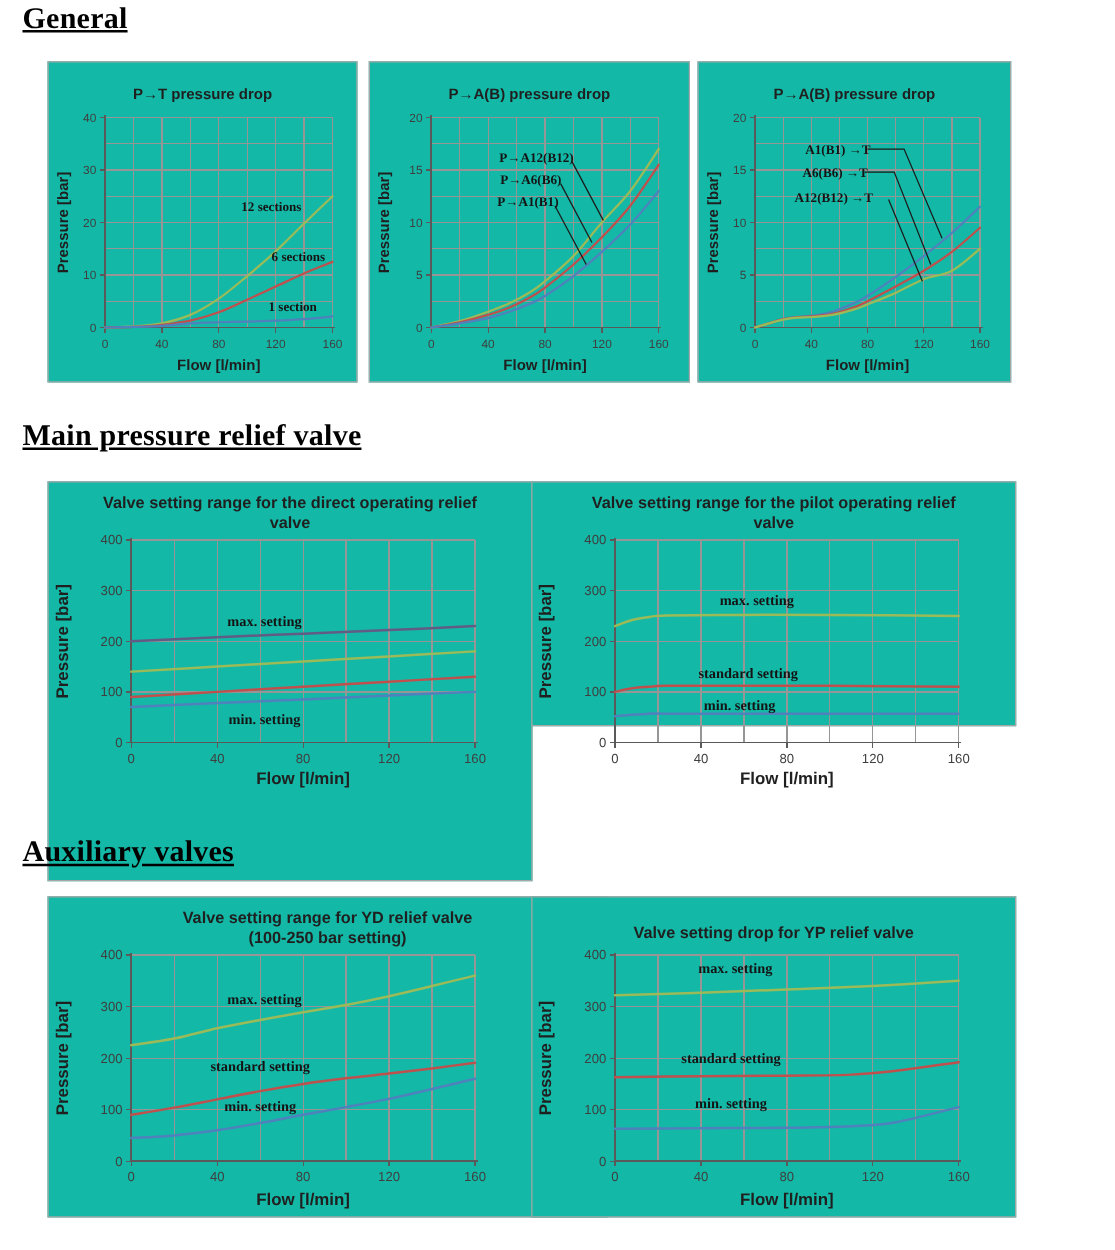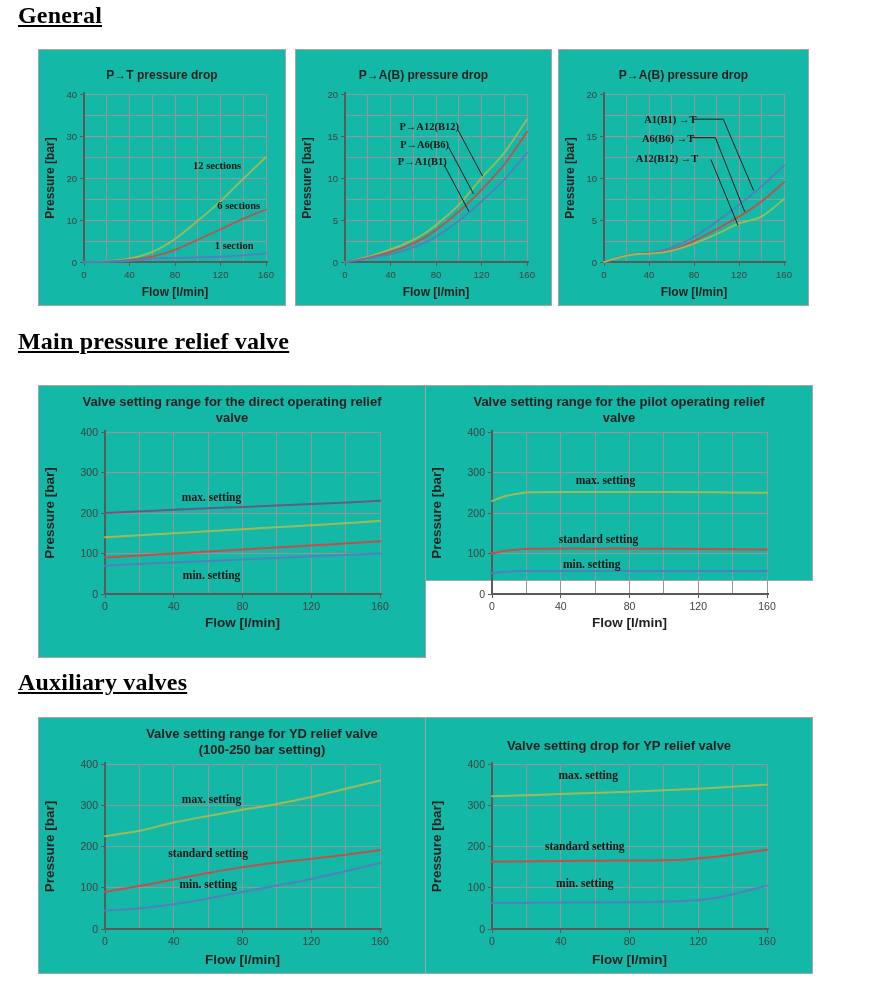--- a/index.html
+++ b/index.html
@@ -191,23 +191,23 @@
         <path d="M45,212C46.875,211.44 52.5,209.69 56.25,208.64C60,207.58999999999997 63.75,206.47000000000003 67.5,205.70000000000002C71.25,204.93 75,204.37 78.75,204.02C82.5,203.67000000000002 85.3125,203.95 90,203.6C94.6875,203.25 101.25,202.89999999999998 106.875,201.92C112.5,200.94 119.0625,199.12 123.75,197.72C128.4375,196.32 129.375,195.76000000000002 135,193.52C140.625,191.28 150,187.64 157.5,184.28C165,180.92000000000002 172.5,176.3 180,173.36C187.5,170.42000000000002 195,170.7 202.5,166.64C210,162.57999999999998 221.25,151.94 225,149" fill="none" stroke="#9bbb59" stroke-width="1.8" stroke-linecap="round" stroke-linejoin="round"></path>
         <polyline points="135,69.2 164.25,69.2 194.625,140.6" fill="none" stroke="#1a1a1a" stroke-width="1"></polyline>
         <polyline points="132.75,87.68 156.375,87.68 185.625,161.6" fill="none" stroke="#1a1a1a" stroke-width="1"></polyline>
         <polyline points="151.875,109.52 178.875,175.04" fill="none" stroke="#1a1a1a" stroke-width="1"></polyline>
         <text x="111.375" y="73.2" text-anchor="middle" font-size="10.5" font-weight="bold" fill="#141414" font-family="&quot;Liberation Serif&quot;,serif">A1(B1) →T</text>
         <text x="109.125" y="91.68" text-anchor="middle" font-size="10.5" font-weight="bold" fill="#141414" font-family="&quot;Liberation Serif&quot;,serif">A6(B6) →T</text>
         <text x="108" y="111.84" text-anchor="middle" font-size="10.5" font-weight="bold" fill="#141414" font-family="&quot;Liberation Serif&quot;,serif">A12(B12) →T</text>
       </svg>
   </div>
 
-  <h1 class="heading" style="top:328px;">Main pressure relief valve</h1>
-
-  <div class="chart" style="left:38px;top:385px;width:388px;height:273px;">
+  <h1 class="heading" style="top:336px;">Main pressure relief valve</h1>
+
+  <div class="chart" style="left:38px;top:385px;width:388px;height:320px;">
     <div class="chart-title t-large" style="padding-top:8px;">Valve setting range for the direct operating relief
 valve</div>
     <svg class="plot" width="386" height="250" viewBox="0 0 386 250">
         <line x1="66" y1="46" x2="66" y2="208" stroke="#969696" stroke-width="1" shape-rendering="crispEdges"></line>
         <line x1="100.375" y1="46" x2="100.375" y2="208" stroke="#969696" stroke-width="1" shape-rendering="crispEdges"></line>
         <line x1="134.75" y1="46" x2="134.75" y2="208" stroke="#969696" stroke-width="1" shape-rendering="crispEdges"></line>
         <line x1="169.125" y1="46" x2="169.125" y2="208" stroke="#969696" stroke-width="1" shape-rendering="crispEdges"></line>
         <line x1="203.5" y1="46" x2="203.5" y2="208" stroke="#969696" stroke-width="1" shape-rendering="crispEdges"></line>
         <line x1="237.875" y1="46" x2="237.875" y2="208" stroke="#969696" stroke-width="1" shape-rendering="crispEdges"></line>
         <line x1="272.25" y1="46" x2="272.25" y2="208" stroke="#969696" stroke-width="1" shape-rendering="crispEdges"></line>

